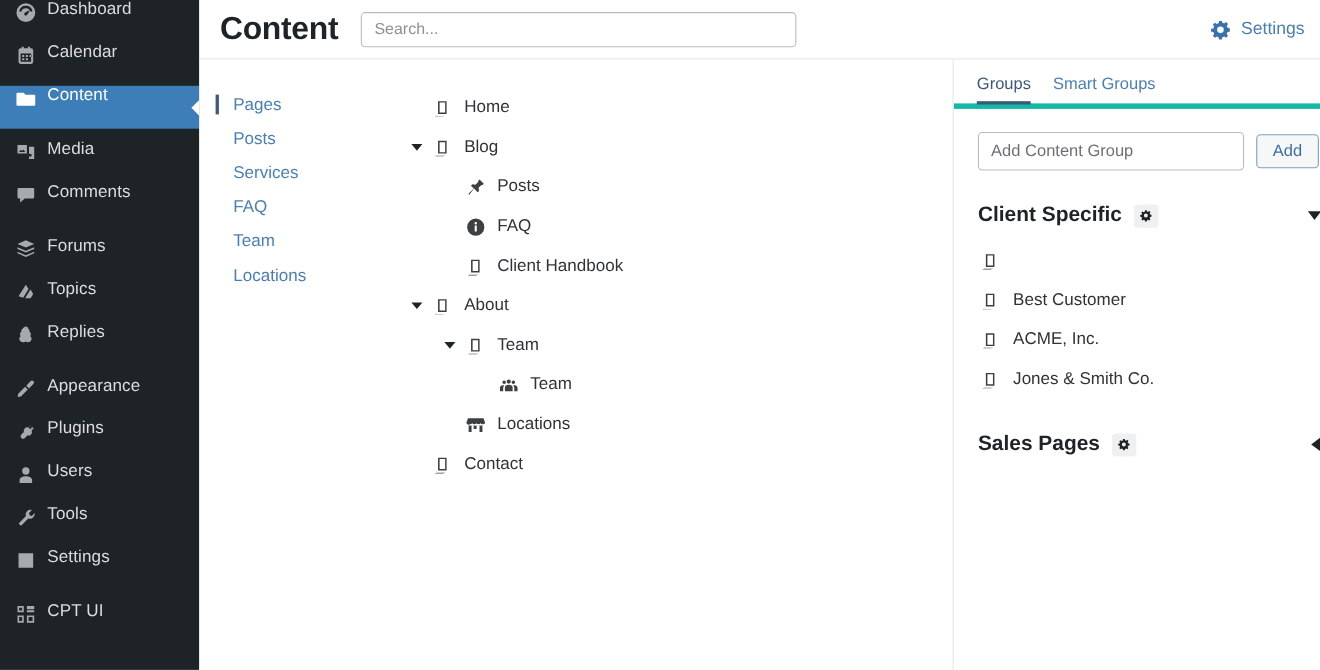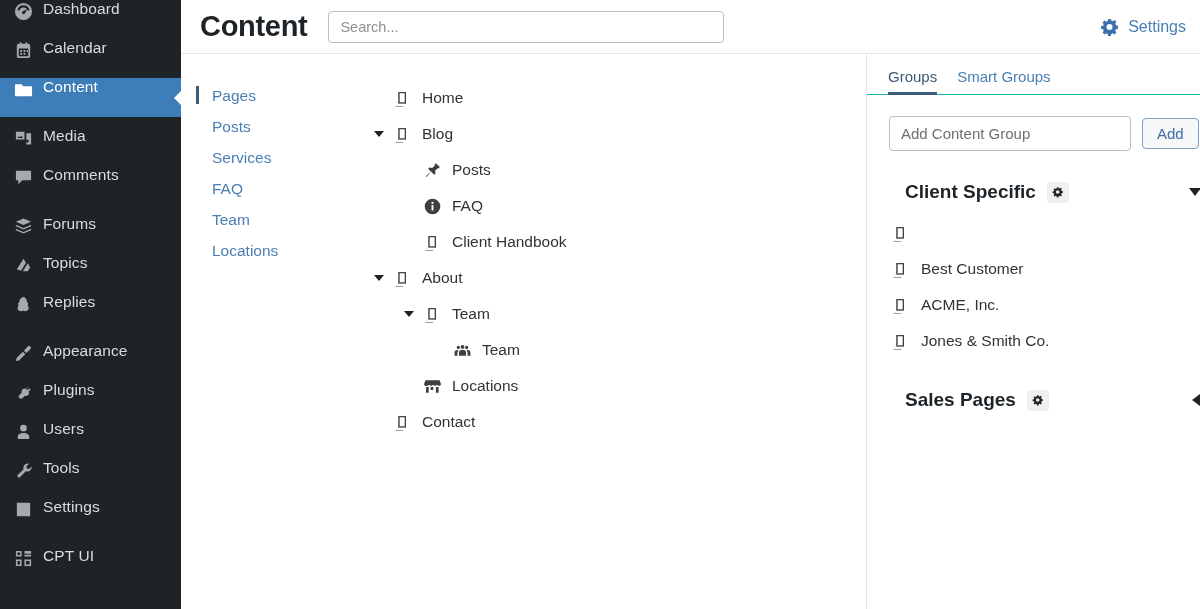--- a/index.html
+++ b/index.html
@@ -115,21 +115,21 @@
 
   
   .col-groups {
     width: 334px; flex: 0 0 334px;
     border-left: 1px solid #e3e5e8;
     padding: 0; position: relative; overflow: hidden;
   }
   .tabs {
     display: flex; gap: 20px;
     padding: 14px 0 0 21px;
-    border-bottom: 1px solid #14b8a6;
+    border-bottom: 5px solid #14b8a6;
   }
   .tab {
     font-size: 15px; color: #4a7fb5; padding-bottom: 9px;
     cursor: pointer; position: relative;
   }
   .tab.active { color: #3c5a75; }
   .tab.active::after {
     content: ""; position: absolute; left: 0; right: 0; bottom: -1px;
     height: 3px; background: #3c5a75;
   }
@@ -149,21 +149,21 @@
     border: 1px solid #7d9fc2; border-radius: 4px;
     background: #f6f7f7; color: #3c6ea5; font-size: 15px;
     font-family: "Liberation Sans", sans-serif; cursor: pointer;
     white-space: nowrap;
   }
   .group-head {
     display: flex; align-items: center;
     padding: 0 0 0 22px; margin-top: 27px; position: relative;
     height: 28px;
   }
-  .group-title { font-size: 19px; font-weight: 700; color: #1d2327; margin-left: 16px; }
+  .group-title { font-size: 19px; font-weight: 700; color: #1d2327; }
   .gear-btn {
     margin-left: 11px; width: 22px; height: 21px;
     border-radius: 3px; background: #f0f0f1;
     display: flex; align-items: center; justify-content: center;
     cursor: pointer;
   }
   .gear-btn svg { width: 12px; height: 12px; fill: #1d2327; display:block; }
   .group-toggle {
     position: absolute; right: 0px; top: 50%; margin-top: -4px;
     width: 0; height: 0; border-style: solid;

